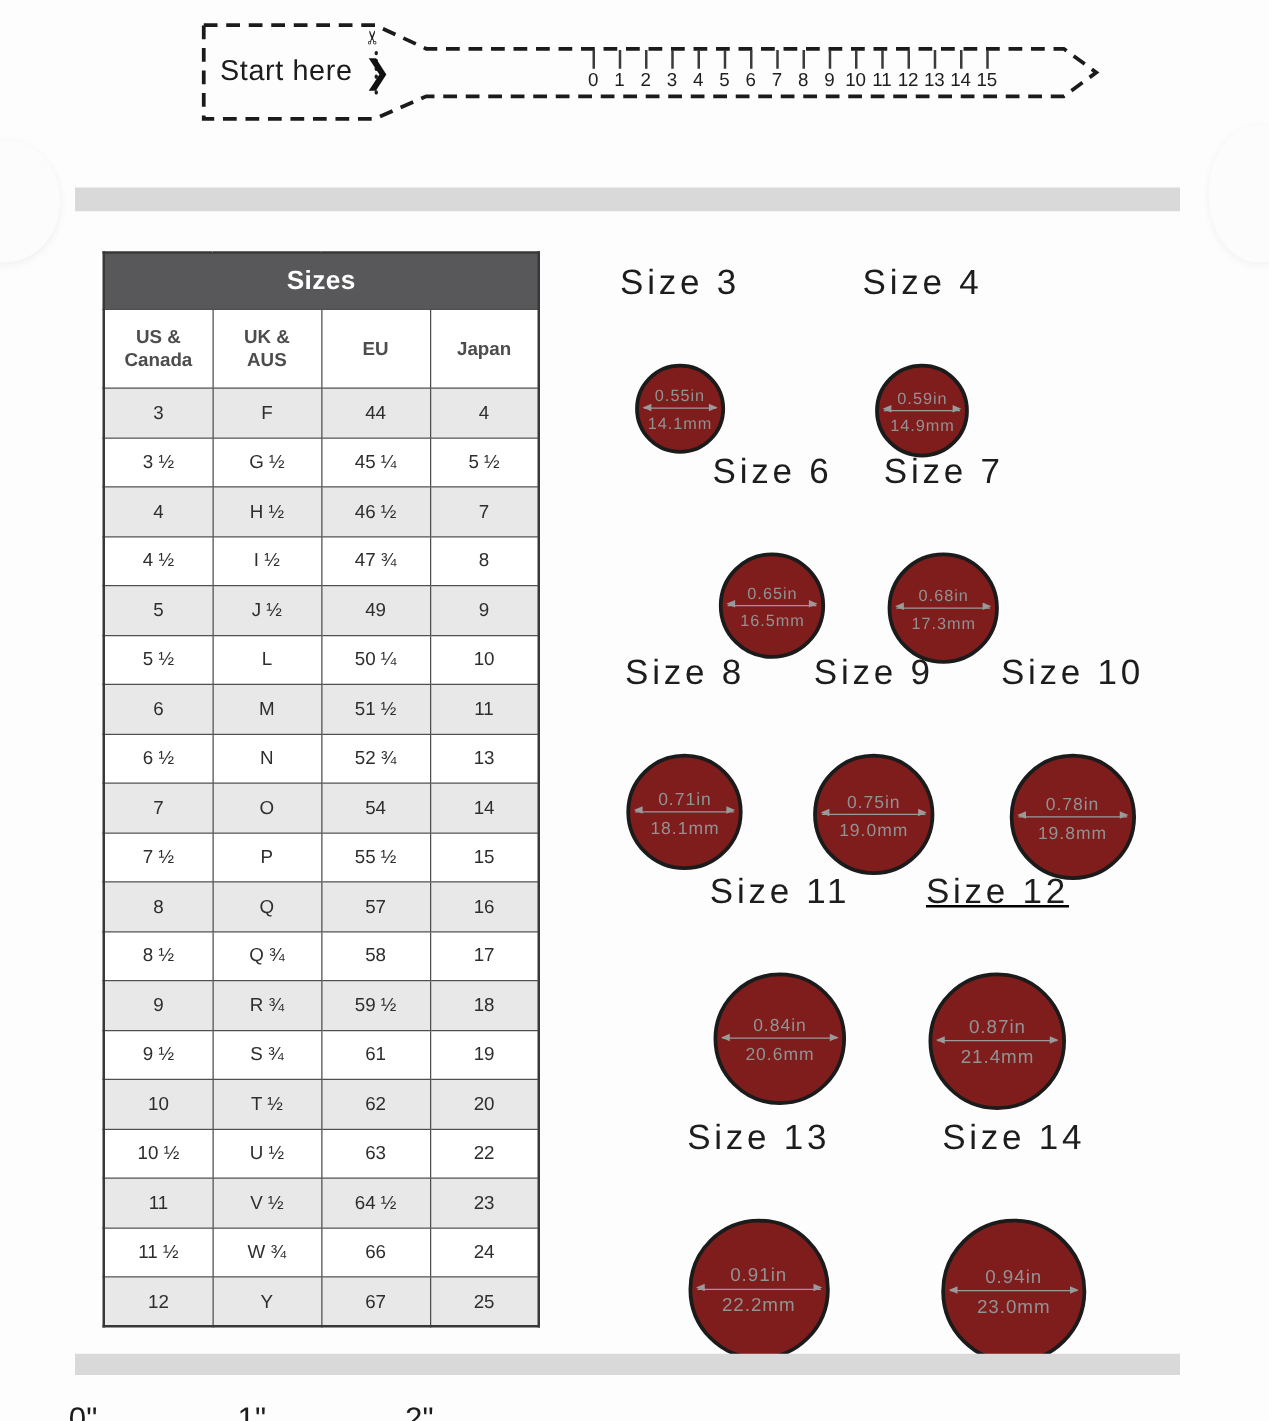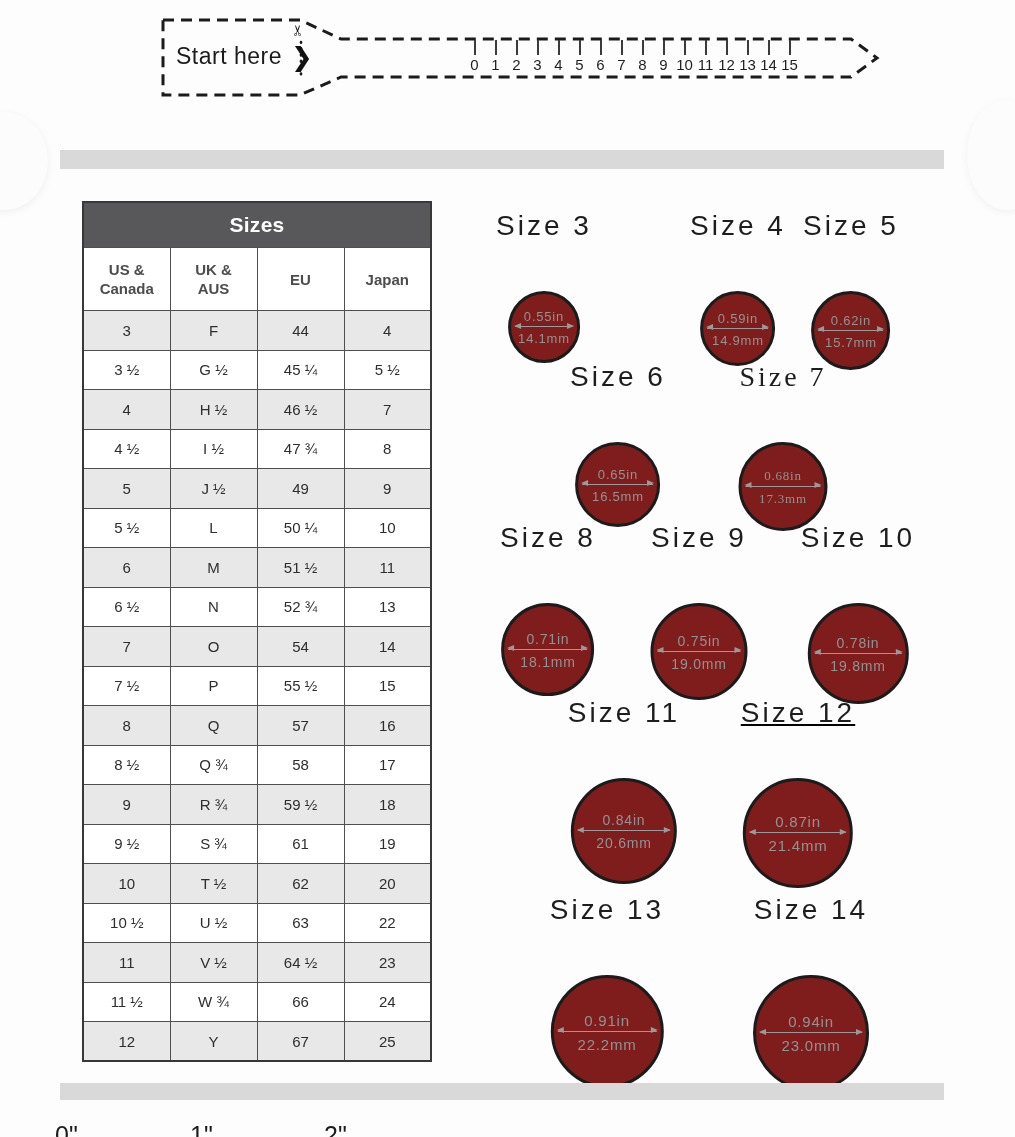--- a/index.html
+++ b/index.html
@@ -280,37 +280,29 @@
         </div>
       </div>
       <div class="ring" style="left: 698px; top: 210px; margin-left: 40px;">
         <div class="ring-title">Size 4</div>
         <div class="ring-circle" style="width:75px;height:75px;font-size:13px">
           <div class="ring-in">0.59in</div>
           <div class="ring-arrow"></div>
           <div class="ring-mm">14.9mm</div>
         </div>
       </div>
-      <div class="ring" style="left: 851px; top: 210px;">
-        <div class="ring-title">Size 5</div>
-        <div class="ring-circle" style="width:79px;height:79px;font-size:13px">
-          <div class="ring-in">0.62in</div>
-          <div class="ring-arrow"></div>
-          <div class="ring-mm">15.7mm</div>
-        </div>
-      </div>
       <div class="ring" style="left: 618px; top: 361px;">
         <div class="ring-title">Size 6</div>
         <div class="ring-circle" style="width:85px;height:85px;font-size:13px">
           <div class="ring-in">0.65in</div>
           <div class="ring-arrow"></div>
           <div class="ring-mm">16.5mm</div>
         </div>
       </div>
-      <div class="ring" style="left: 783px; top: 361px; font-family: Liberation Serif, serif;">
+      <div class="ring" style="left: 755px; top: 361px;">
         <div class="ring-title">Size 7</div>
         <div class="ring-circle" style="width:89px;height:89px;font-size:13px">
           <div class="ring-in">0.68in</div>
           <div class="ring-arrow"></div>
           <div class="ring-mm">17.3mm</div>
         </div>
       </div>
       <div class="ring" style="left: 548px; top: 522px;">
         <div class="ring-title">Size 8</div>
         <div class="ring-circle" style="width:93px;height:93px;font-size:14px">

